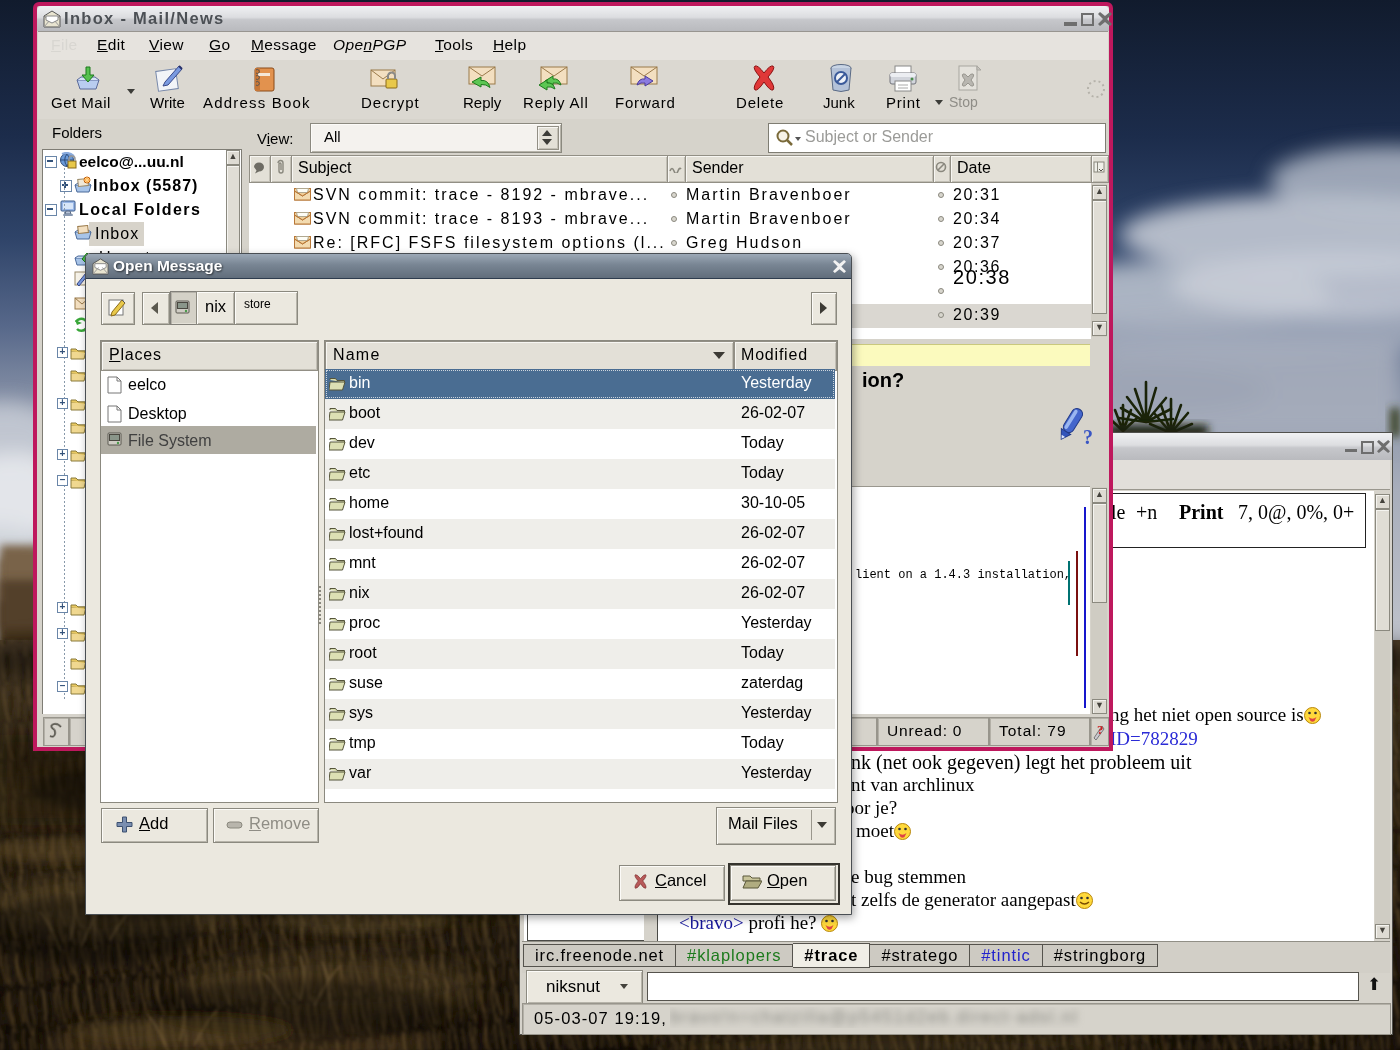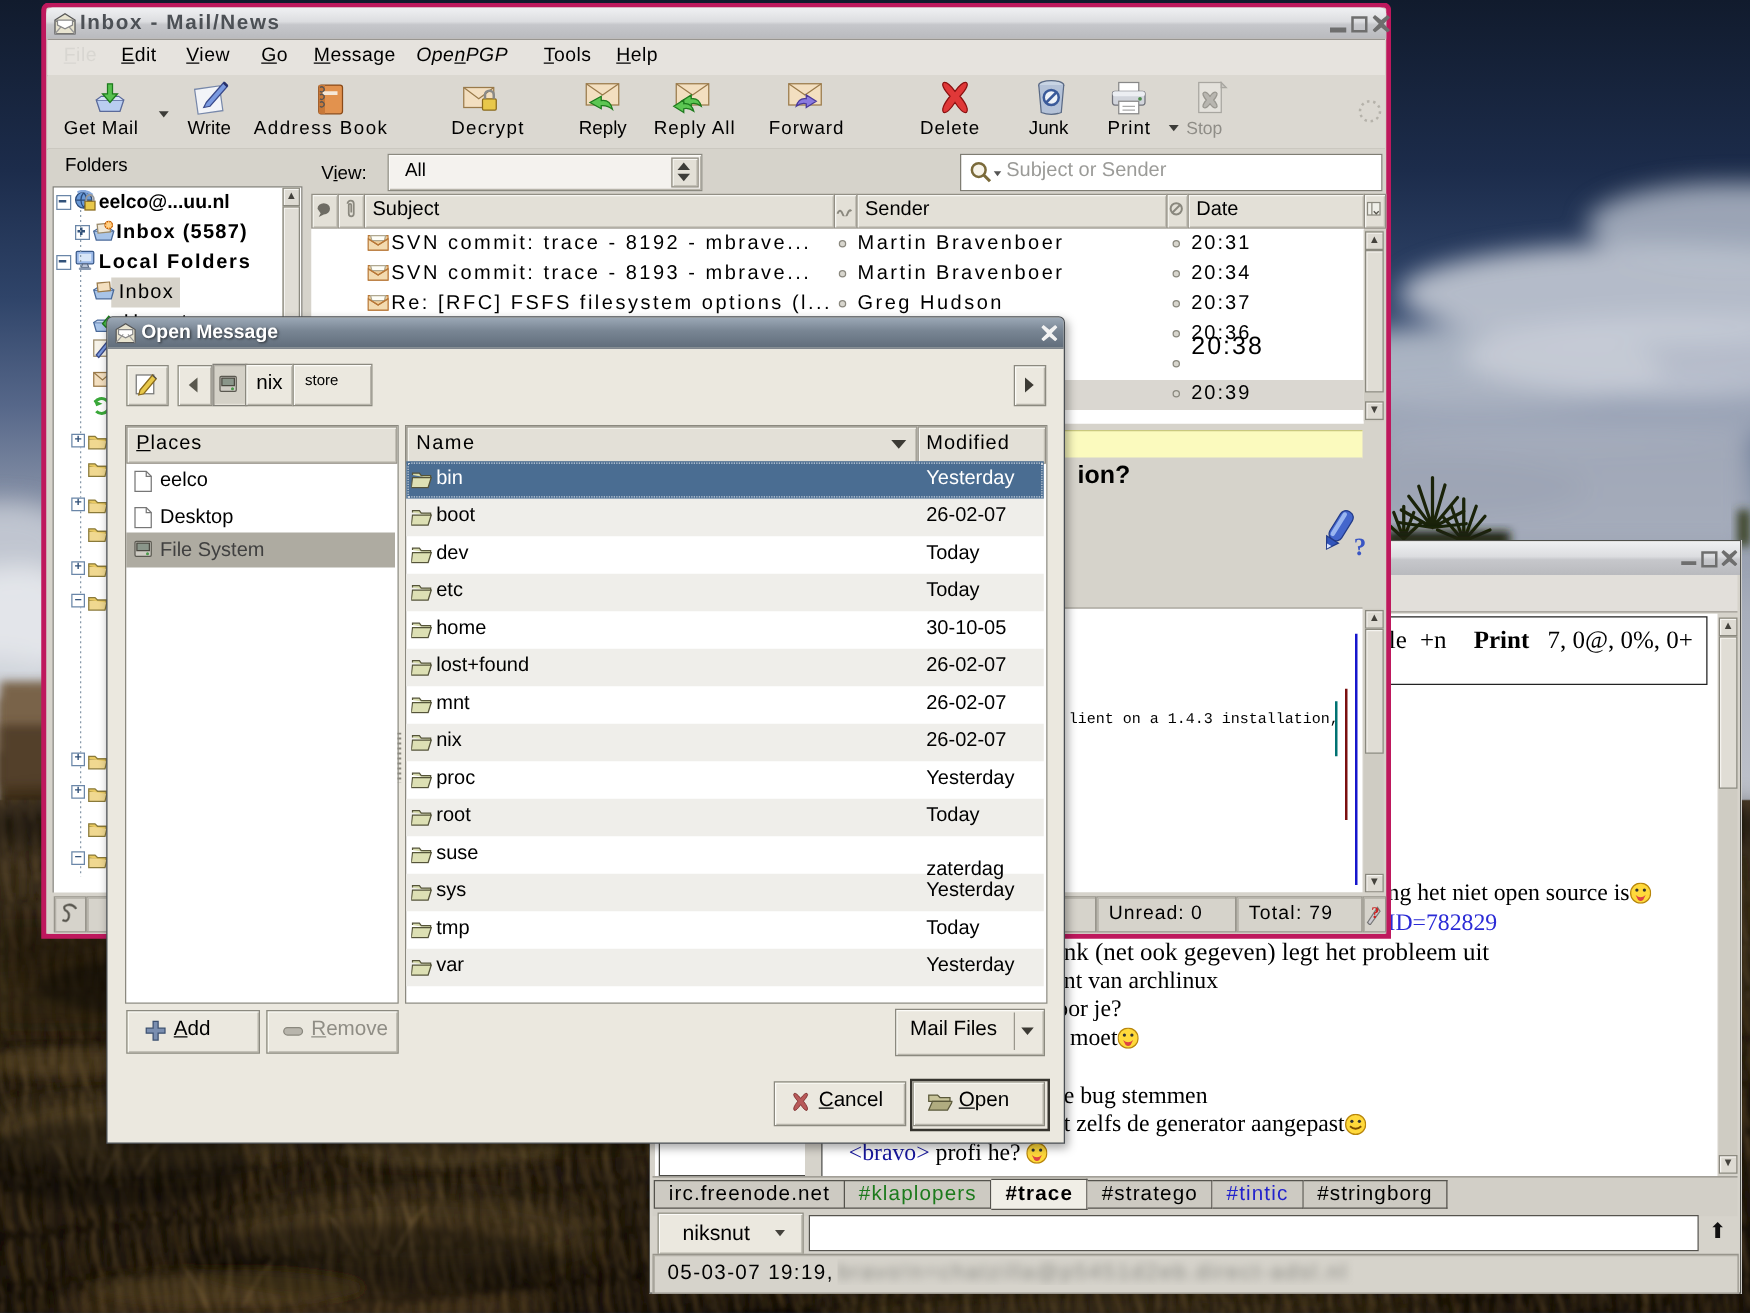--- a/index.html
+++ b/index.html
@@ -726,21 +726,21 @@
       <div class="fr" style="left:655px;top:360px;">Yesterday</div>
   <svg class="ab" style="left:243px;top:392px;width:17px;height:15px;">
         <use href="#fo2"></use>
       </svg>
       <div class="fr" style="left:263px;top:390px;">root</div>
       <div class="fr" style="left:655px;top:390px;">Today</div>
   <svg class="ab" style="left:243px;top:422px;width:17px;height:15px;">
         <use href="#fo2"></use>
       </svg>
       <div class="fr" style="left:263px;top:420px;">suse</div>
-      <div class="fr" style="left:655px;top:420px;margin-top:13px;">zaterdag</div>
+      <div class="fr" style="left:655px;top:420px;">zaterdag</div>
   <svg class="ab" style="left:243px;top:452px;width:17px;height:15px;">
         <use href="#fo2"></use>
       </svg>
       <div class="fr" style="left:263px;top:450px;">sys</div>
       <div class="fr" style="left:655px;top:450px;">Yesterday</div>
   <svg class="ab" style="left:243px;top:482px;width:17px;height:15px;">
         <use href="#fo2"></use>
       </svg>
       <div class="fr" style="left:263px;top:480px;">tmp</div>
       <div class="fr" style="left:655px;top:480px;">Today</div>

